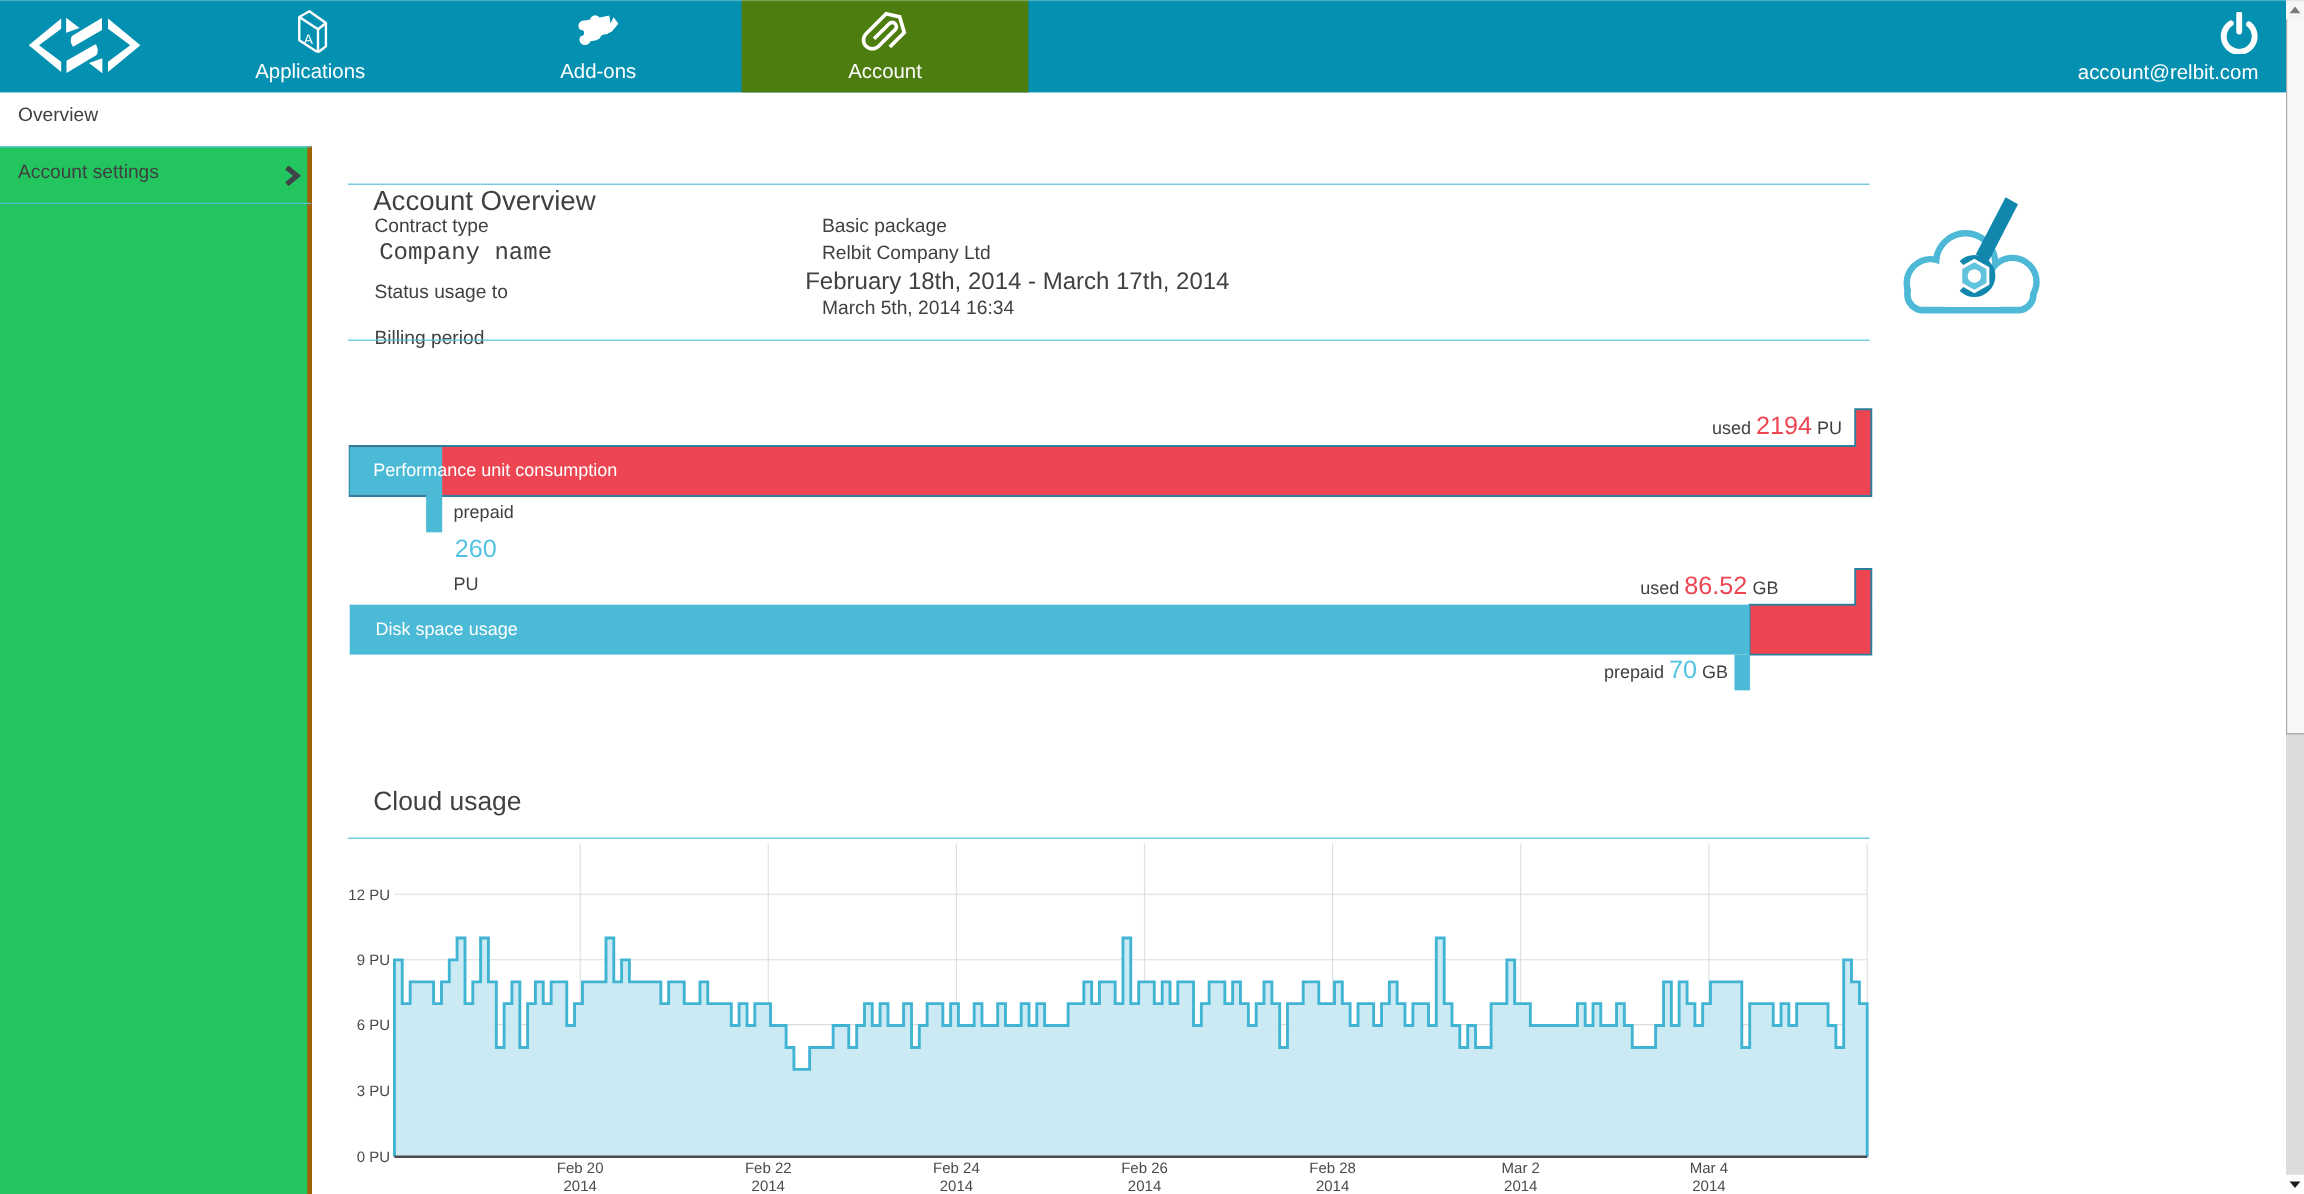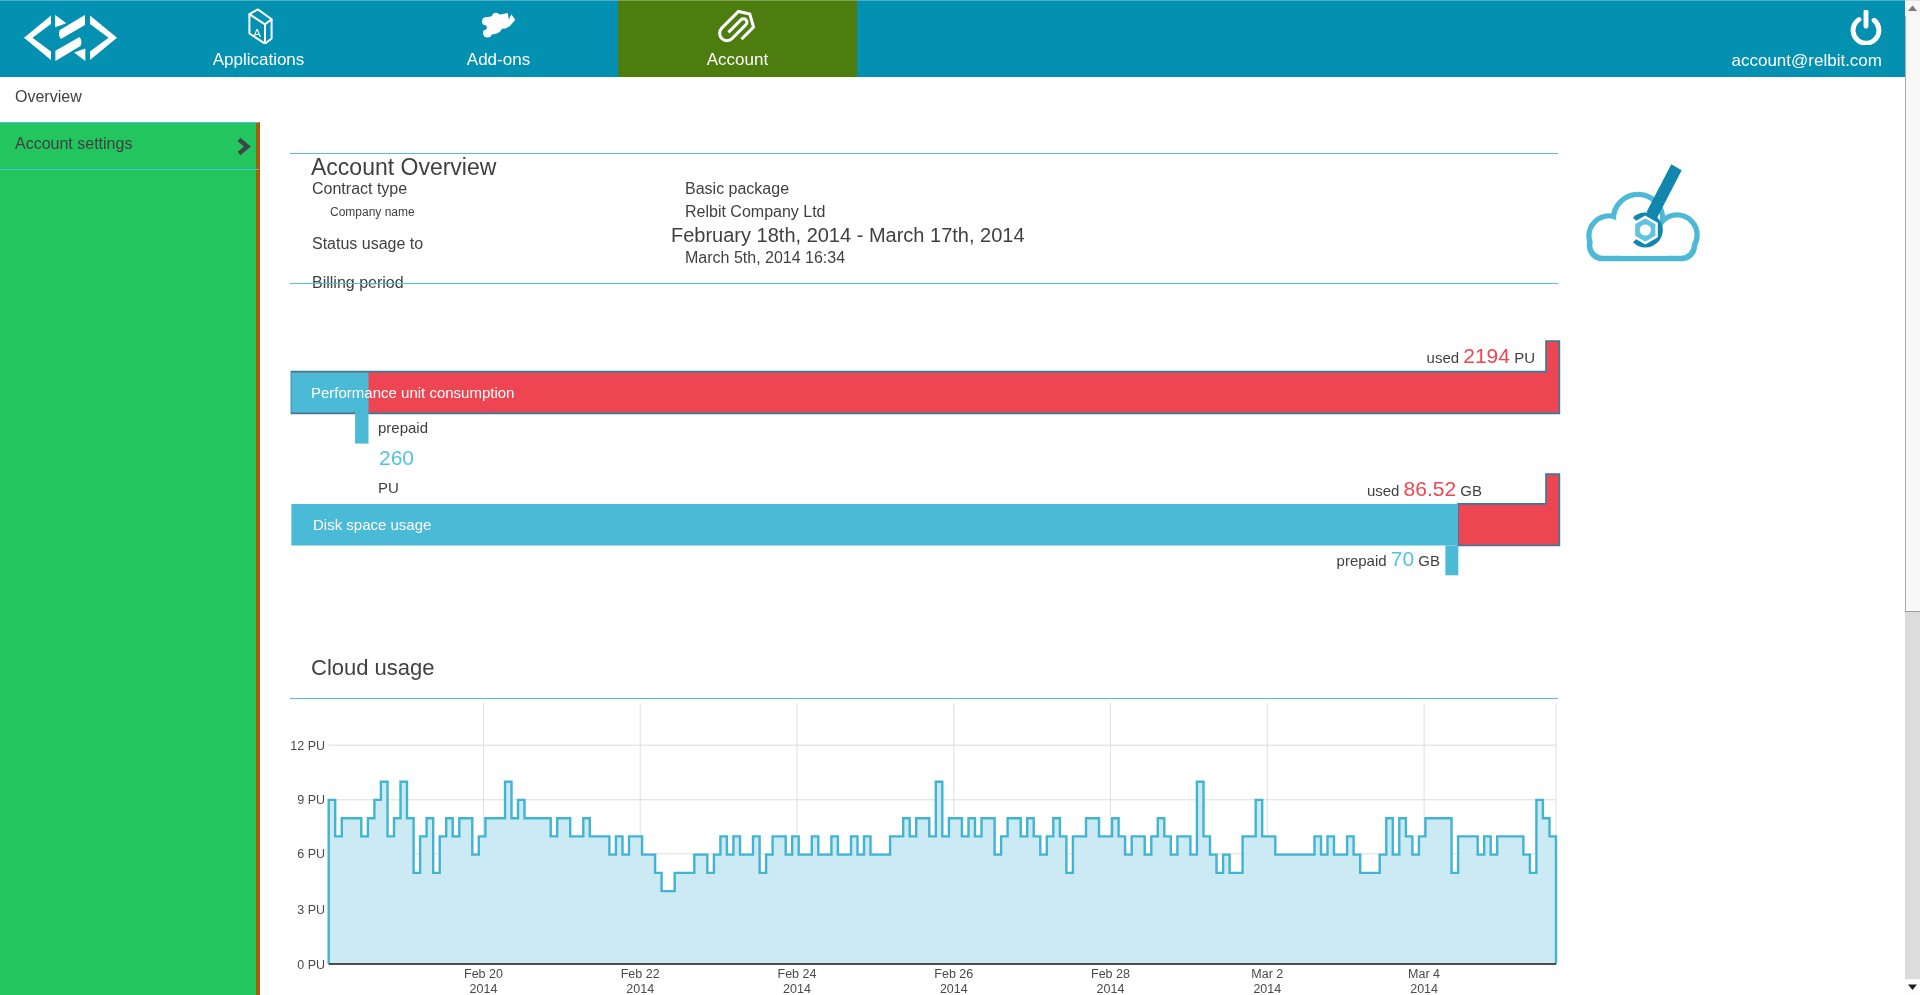--- a/index.html
+++ b/index.html
@@ -82,21 +82,21 @@
       <polyline points="4,1.5 12.5,8.5 4,15.5" fill="none" stroke="#3f4448" stroke-width="4.3"></polyline>
     </svg>
   </div>
 </div>
 
 <div class="t" style="left:311px;top:113px;font-size:23px;line-height:23px;margin-top:43px;">Account Overview</div>
 <div class="abs" style="left:290px;top:153px;width:1268px;height:1px;background:#55bfd9"></div>
 
 <div class="t" style="left:312px;top:181px;font-size:16px;line-height:16px;">Contract type</div>
 <div class="t" style="left:685px;top:181px;font-size:16px;line-height:16px;">Basic package</div>
-<div class="t" style="left:330px;top:204px;font-size:12px;line-height:16px;">Company name</div>
+<div class="t" style="left:316px;top:204px;font-size:20px;line-height:16px;font-family:Liberation Mono, monospace;">Company name</div>
 <div class="t" style="left:685px;top:204px;font-size:16px;line-height:16px;">Relbit Company Ltd</div>
 <div class="t" style="left:312px;top:227px;font-size:16px;line-height:16px;margin-top:48px;">Billing period</div>
 <div class="t" style="left:671px;top:227px;font-size:20px;line-height:16px;">February 18th, 2014 - March 17th, 2014</div>
 <div class="t" style="left:312px;top:236px;font-size:16px;line-height:16px;">Status usage to</div>
 <div class="t" style="left:685px;top:250px;font-size:16px;line-height:16px;">March 5th, 2014 16:34</div>
 <div class="abs" style="left:290px;top:283px;width:1268px;height:1px;background:#55bfd9"></div>
 
 <svg class="abs" style="left:1585px;top:160px" width="125" height="110" viewBox="0 0 125 110">
   <g fill="none" stroke="#4db9d6" stroke-width="5.5">
     <circle cx="24" cy="76" r="20"></circle>

